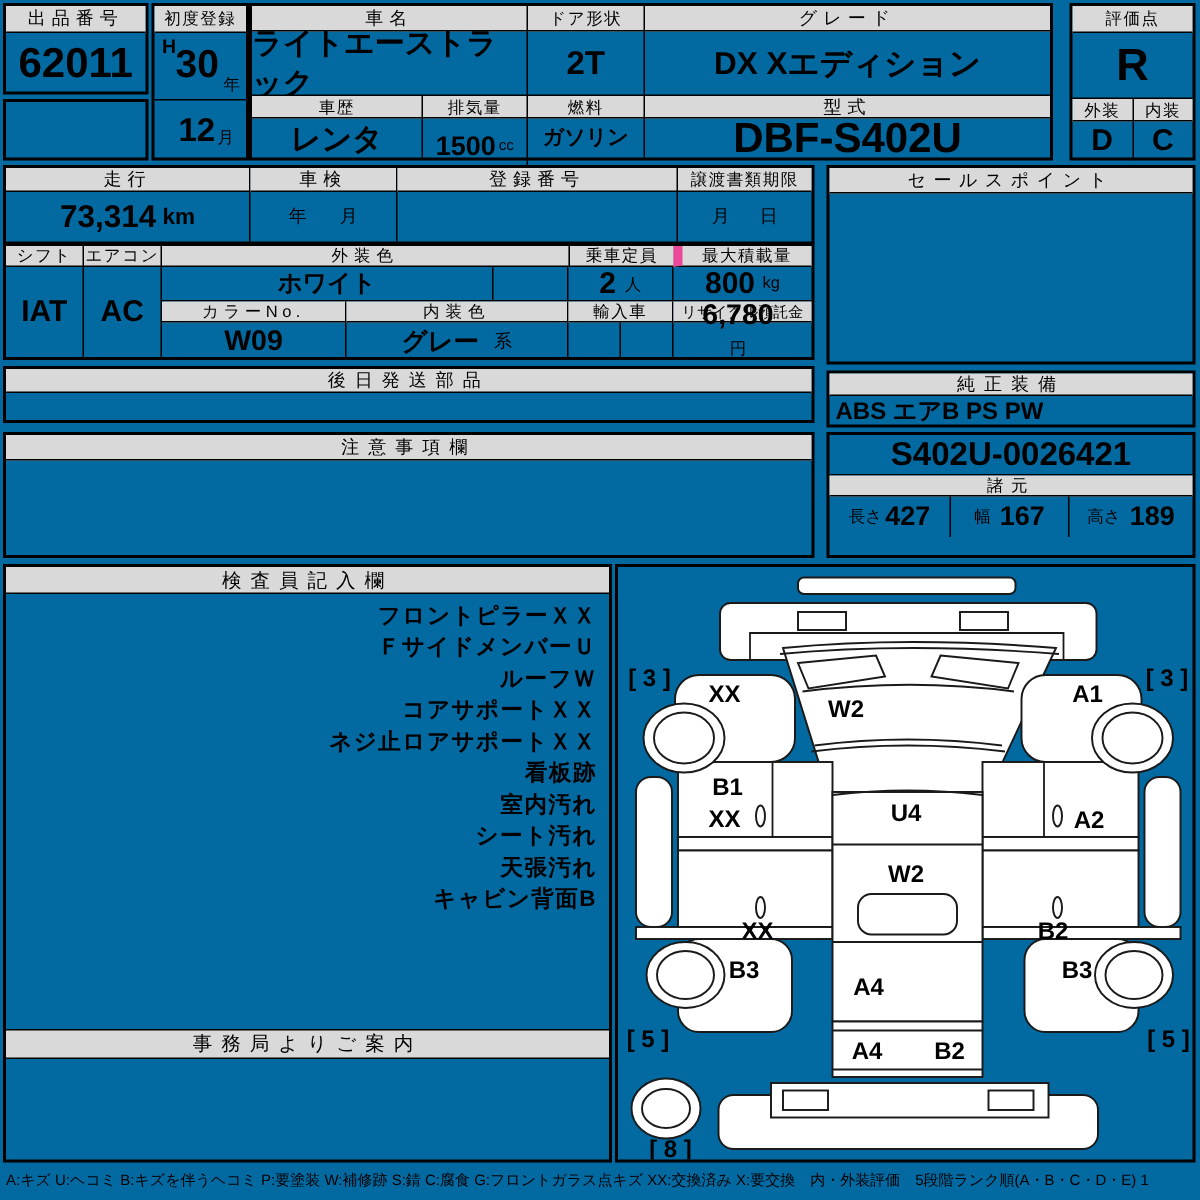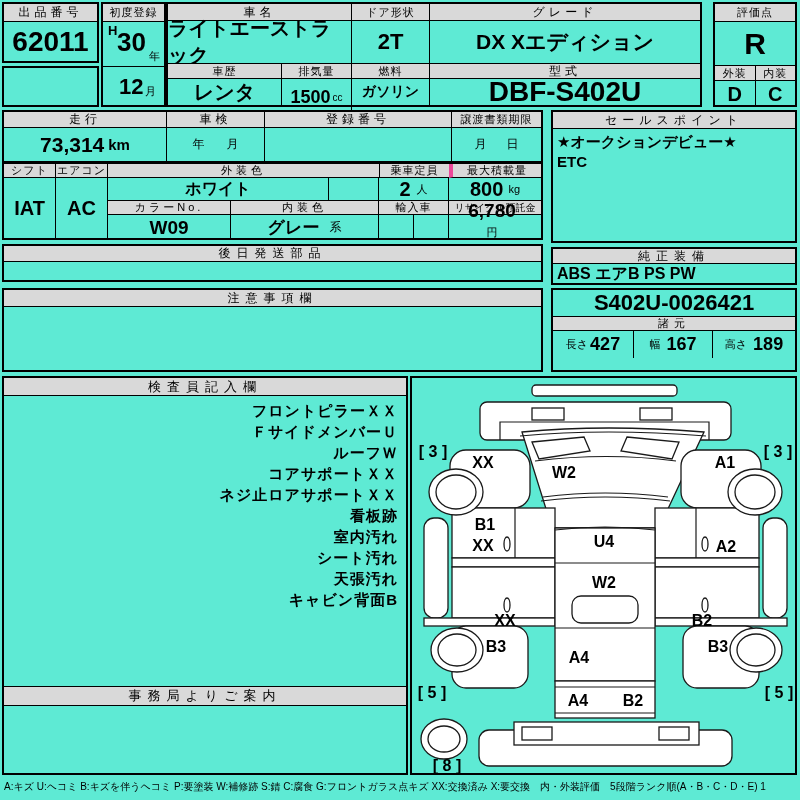--- a/index.html
+++ b/index.html
@@ -1,16 +1,16 @@
 <!DOCTYPE html>
 <html><head>
 <meta charset="utf-8">
 <style>
   html,body{margin:0;padding:0;background:#fff;}
-  .sheet{position:relative;width:800px;height:800px;background:#5eead4;
+  .sheet{position:relative;width:800px;height:800px;background:#0369a1;
     font-family:"Liberation Sans","DejaVu Sans",sans-serif;color:#000;overflow:hidden;}
   .abs{position:absolute;box-sizing:border-box;}
   .box{border:2px solid #000;}
   .g{background:#d9d9d9;}
   .hdr{display:flex;align-items:center;justify-content:center;font-size:12px;letter-spacing:4px;}
   .hdr.t{letter-spacing:1px;font-size:11px;}
   .hdr.s{letter-spacing:0;font-size:10px;}
   .val{display:flex;align-items:center;justify-content:center;font-weight:bold;}
   .bb{border-bottom:1px solid #000;}
   .br{border-right:1px solid #000;}
@@ -99,35 +99,31 @@
     </div>
     <div class="abs val br" style="left:261px;top:16px;width:187px;height:33px;"></div>
     <div class="abs val" style="left:448px;top:16px;width:89px;height:33px;gap:20px;font-weight:normal;font-size:12px;">
       <span>月</span>
       <span>日</span>
     </div>
   </div>
 
   <div class="abs box" style="left:551px;top:110px;width:246px;height:133px;">
     <div class="hdr g bb" style="height:16px;letter-spacing:5px;">セールスポイント</div>
-    <div style="padding:3px 4px;">
-        <div class="sales-line">★オークションデビュー★</div>
-        <div class="sales-line">ETC</div>
-      </div>
   </div>
 
   <div class="abs box" style="left:2px;top:162px;width:541px;height:78px;">
     <div class="abs hdr g bb br t" style="left:0;top:0;width:52px;height:14px;">シフト</div>
     <div class="abs val br" style="left:0;top:14px;width:52px;height:60px;font-size:20px;">IAT</div>
     <div class="abs hdr g bb br t" style="left:52px;top:0;width:52px;height:14px;">エアコン</div>
     <div class="abs val br" style="left:52px;top:14px;width:52px;height:60px;font-size:20px;">AC</div>
 
     <div class="abs hdr g bb" style="left:104px;top:0;width:271px;height:14px;font-size:11px;">外装色</div>
     <div class="abs hdr g bb t" style="left:375px;top:0;width:70px;height:14px;border-left:1px solid #000;">乗車定員</div>
-    <div class="abs hdr g bb t" style="left:445px;top:0;width:92px;height:14px;border-left:4px solid #ec4899;">最大積載量</div>
+    <div class="abs hdr g bb t" style="left:445px;top:0;width:92px;height:14px;border-left:6px solid #ec4899;">最大積載量</div>
 
     <div class="abs val bb br" style="left:104px;top:14px;width:221px;height:23px;font-size:16px;">ホワイト</div>
     <div class="abs bb br" style="left:325px;top:14px;width:50px;height:23px;"></div>
     <div class="abs val bb br" style="left:375px;top:14px;width:70px;height:23px;gap:6px;">
       <span style="font-size:20px;">2</span>
       <span style="font-size:11px;font-weight:normal;">人</span>
     </div>
     <div class="abs val bb" style="left:445px;top:14px;width:92px;height:23px;gap:5px;">
       <span style="font-size:20px;">800</span>
       <span style="font-size:11px;font-weight:normal;">kg</span>

